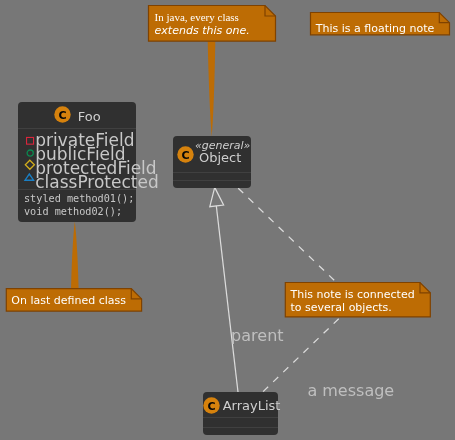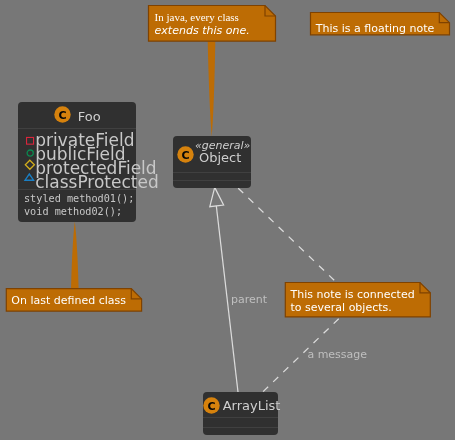--- a/index.html
+++ b/index.html
@@ -23,21 +23,21 @@
   .frow .flab{color:#C8C8C8;font-size:17px;line-height:14px;white-space:nowrap;position:relative;top:-1px;}
 
   .methods{position:absolute;left:0;right:0;}
   .mrow{color:#C8C8C8;font-family:"DejaVu Sans Mono",monospace;font-size:10.2px;line-height:12.8px;
         white-space:pre;padding-left:5.8px;}
 
   
   .note{position:absolute;}
   .note .ntxt{position:absolute;color:#FFFFFF;font-size:11px;line-height:13px;white-space:pre;}
 
-  .edgelabel{position:absolute;color:#BFBFBF;font-size:11px;line-height:12px;white-space:nowrap;}
+  .edgelabel{position:absolute;color:#BFBFBF;font-size:16px;line-height:12px;white-space:nowrap;margin-top:36px;}
 </style>
 </head>
 <body>
 
 <div id="stage">
 
   <svg class="layer" viewBox="0 0 455 440" width="455" height="440">
 
     <path d="M211.7,136.6 Q214.2,105.7 215.3,41.2 L207.7,41.2 Q209.2,105.7 211.7,136.6 Z" fill="#BD6C04"></path>
 

